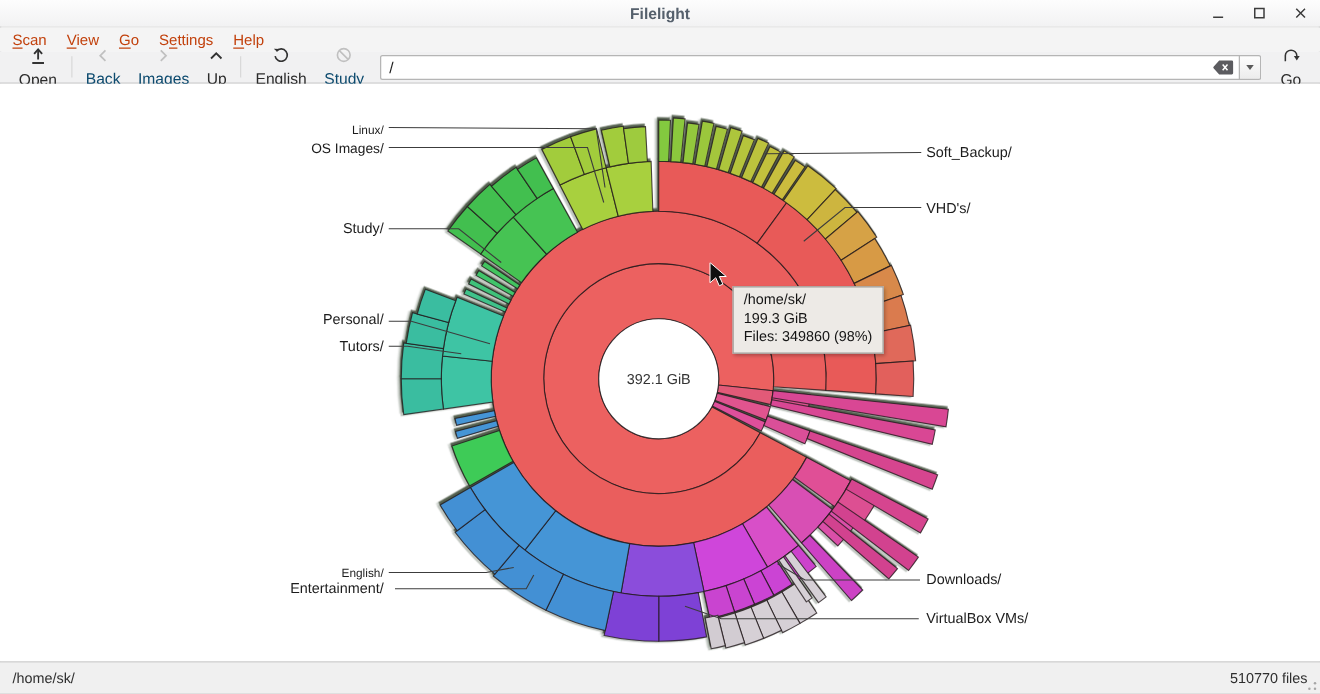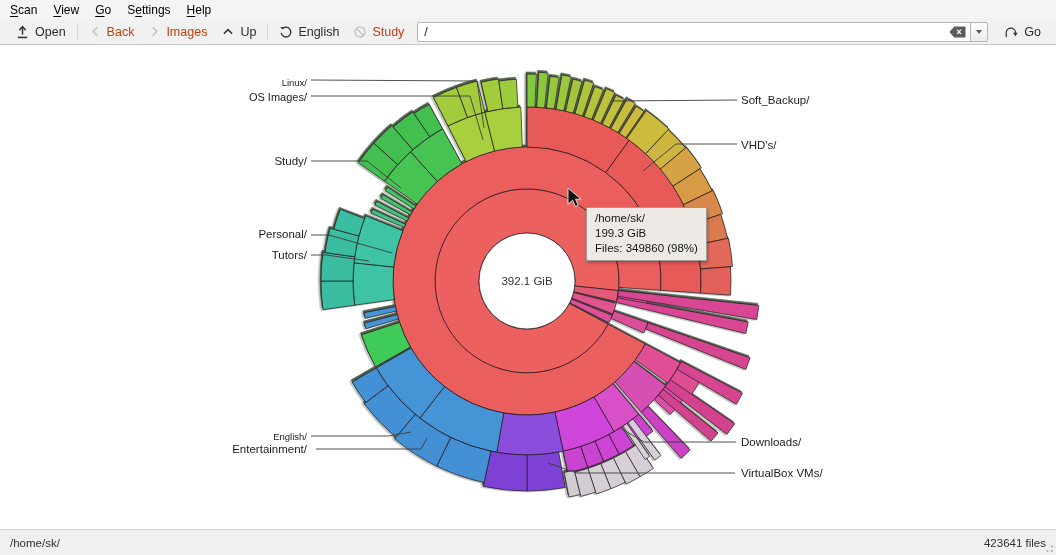--- a/index.html
+++ b/index.html
@@ -9,28 +9,28 @@
     font-family:"Liberation Sans",sans-serif;background:#fff;
     box-shadow:inset 0 0 0 1px rgba(0,0,0,0.22);overflow:hidden;position:relative;
   }
   
   .titlebar{height:22px;flex:0 0 22px;background:linear-gradient(#fdfdfd,#f2f2f3);
     border-bottom:1px solid #e2e2e2;position:relative;display:flex;align-items:center;justify-content:center;}
   .titlebar .title{font-size:12.5px;font-weight:bold;color:#55606c;}
   .win-controls{position:absolute;right:10px;top:0;height:100%;display:flex;align-items:center;gap:21px;}
   .win-btn{display:flex;align-items:center;justify-content:center;width:12px;height:12px;cursor:default;}
   
-  .menubar{height:19px;flex:0 0 19px;background:#f4f4f4;display:flex;align-items:center;padding:0 2px;font-size:12px;color:#000000;}
+  .menubar{height:19px;flex:0 0 19px;background:#f4f4f4;display:flex;align-items:center;padding:0 2px;font-size:12px;color:#c2410c;}
   .menu-item{padding:1px 8px;}
   .menu-item u{text-underline-offset:2px;}
   
   .toolbar{height:26px;flex:0 0 26px;background:#f1f1f2;border-bottom:1px solid #c9c9ca;
     display:flex;align-items:center;padding:0 8px;font-size:12.5px;color:#2b2b2b;}
-  .tbtn{display:flex;align-items:center;gap:5px;padding:2px 7px;white-space:nowrap;}
-  .tbtn.disabled{color:#c2410c;text-align:center;}
+  .tbtn{display:flex;align-items:center;gap:5px;padding:2px 7px;white-space:nowrap;flex-direction:column;}
+  .tbtn.disabled{color:#0c4a6e;text-align:center;}
   .tsep{width:1px;height:17px;background:#d9d9d9;margin:0 4px;}
   .path-wrap{flex:1;display:flex;align-items:center;margin:0 8px 0 6px;height:20px;}
   .path-field{flex:1;display:flex;align-items:center;height:20px;border:1px solid #b5b5b5;
     border-radius:2px 0 0 2px;background:#fff;padding:0 4px 0 6px;}
   .path-field input{flex:1;border:none;outline:none;font-family:"Liberation Sans",sans-serif;
     font-size:12.5px;color:#1a1a1a;background:transparent;padding:0;height:16px;}
   .clear-btn{display:flex;align-items:center;margin-left:4px;}
   .drop-btn{width:17px;height:20px;border:1px solid #b5b5b5;border-left:none;border-radius:0 2px 2px 0;
     background:linear-gradient(#fdfdfd,#ececec);display:flex;align-items:center;justify-content:center;}
   .caret{width:0;height:0;border-left:3.5px solid transparent;border-right:3.5px solid transparent;border-top:4.5px solid #5a5a5a;}
@@ -43,20 +43,40 @@
   
   .statusbar{height:26px;flex:0 0 26px;background:#f0f0f0;border-top:1px solid #cfcfcf;
     display:flex;align-items:center;justify-content:space-between;padding:0 10px;font-size:11.5px;color:#2e2e2e;position:relative;}
   .grip{position:absolute;right:2px;bottom:2px;}
 </style>
 </head>
 <body>
 
 <div class="window">
 
+  <div class="titlebar">
+    <span class="title">Filelight</span>
+    <div class="win-controls">
+      <span class="win-btn">
+        <svg width="11" height="11" viewBox="0 0 11 11">
+            <path d="M1.5 8.8h8" stroke="#3c3c3c" stroke-width="1.2" fill="none"></path>
+          </svg>
+      </span>
+      <span class="win-btn">
+        <svg width="11" height="11" viewBox="0 0 11 11">
+            <rect x="1.8" y="1.8" width="7.4" height="7.4" fill="none" stroke="#3c3c3c" stroke-width="1.2"></rect>
+          </svg>
+      </span>
+      <span class="win-btn">
+        <svg width="11" height="11" viewBox="0 0 11 11">
+            <path d="M2 2l7 7M9 2L2 9" stroke="#3c3c3c" stroke-width="1.2" fill="none"></path>
+          </svg>
+      </span>
+    </div>
+  </div>
 
   <div class="menubar" id="menubar">
       <span class="menu-item"><u>S</u>can</span>
       <span class="menu-item"><u>V</u>iew</span>
       <span class="menu-item"><u>G</u>o</span>
       <span class="menu-item">S<u>e</u>ttings</span>
       <span class="menu-item"><u>H</u>elp</span>
     </div>
 
   <div class="toolbar">
@@ -250,21 +270,21 @@
       <div>199.3 GiB</div>
       <div>Files: 349860 (98%)</div>
     </div>
     <svg class="cursor" id="cursor" width="15" height="21" viewBox="0 0 15 21" style="left: 567px; top: 143px;">
       <polygon points="1,0 1,16.2 5.6,12.2 8.4,18.6 11.3,17.3 8.5,11.2 14,11.2" fill="#101010" stroke="#fff" stroke-width="0.8"></polygon>
     </svg>
   </div>
 
   <div class="statusbar">
     <span>/home/sk/</span>
-    <span>423641 files</span>
+    <span>510770 files</span>
     <svg class="grip" width="12" height="12" viewBox="0 0 12 12">
       <circle cx="10" cy="10" r="1" fill="#a6a6a6"></circle>
         <circle cx="10" cy="5.5" r="1" fill="#a6a6a6"></circle>
         <circle cx="5.5" cy="10" r="1" fill="#a6a6a6"></circle>
     </svg>
   </div>
 
 </div>
 
 </body></html>

